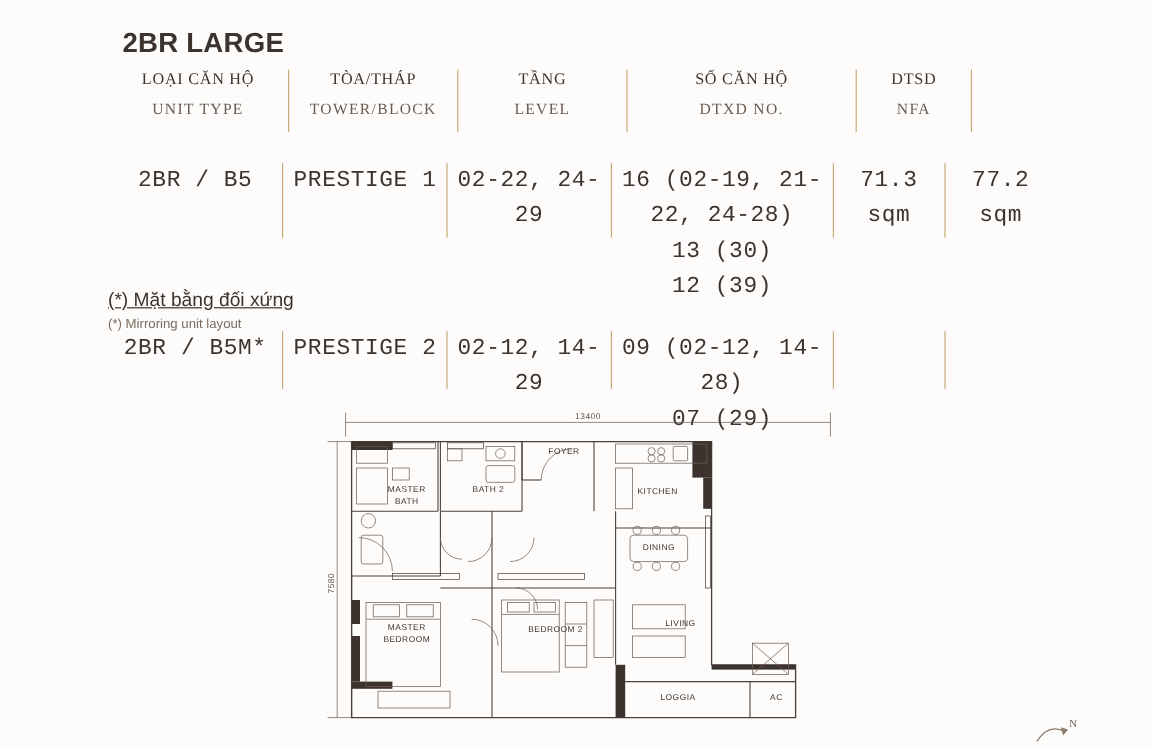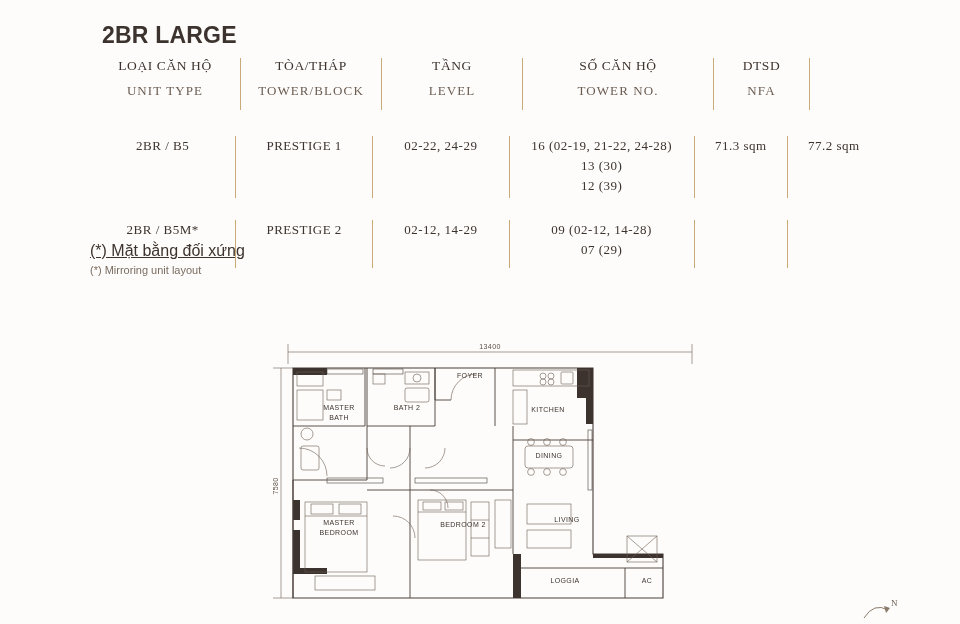--- a/index.html
+++ b/index.html
@@ -76,24 +76,25 @@
     white-space: nowrap;
   }
   .hdr-en {
     font-size: 13px;
     letter-spacing: 1.1px;
     color: #6b5c52;
     margin-top: 9px;
     white-space: nowrap;
   }
   .cell {
-    font-size: 13px;
+    font-size: 19px;
     letter-spacing: 0.5px;
     color: #3d332e;
     line-height: 1.55;
+    font-family: Liberation Mono, monospace;
   }
   .cell .sub {
     display: block;
   }
 
   
   .footnote {
     position: absolute;
     left: 90px;
     top: 242px;
@@ -156,21 +157,21 @@
       <div class="hdr-en">TOWER/BLOCK</div>
     </div>
     <div class="sep"></div>
     <div class="col c3">
       <div class="hdr-vn">TẦNG</div>
       <div class="hdr-en">LEVEL</div>
     </div>
     <div class="sep"></div>
     <div class="col c4">
       <div class="hdr-vn">SỐ CĂN HỘ</div>
-      <div class="hdr-en">TOWER NO.</div>
+      <div class="hdr-en">DTXD NO.</div>
     </div>
     <div class="sep"></div>
     <div class="col c5">
       <div class="hdr-vn">DTSD</div>
       <div class="hdr-en">NFA</div>
     </div>
     <div class="sep"></div>
   </div>
 
   <div class="spec-rows">

